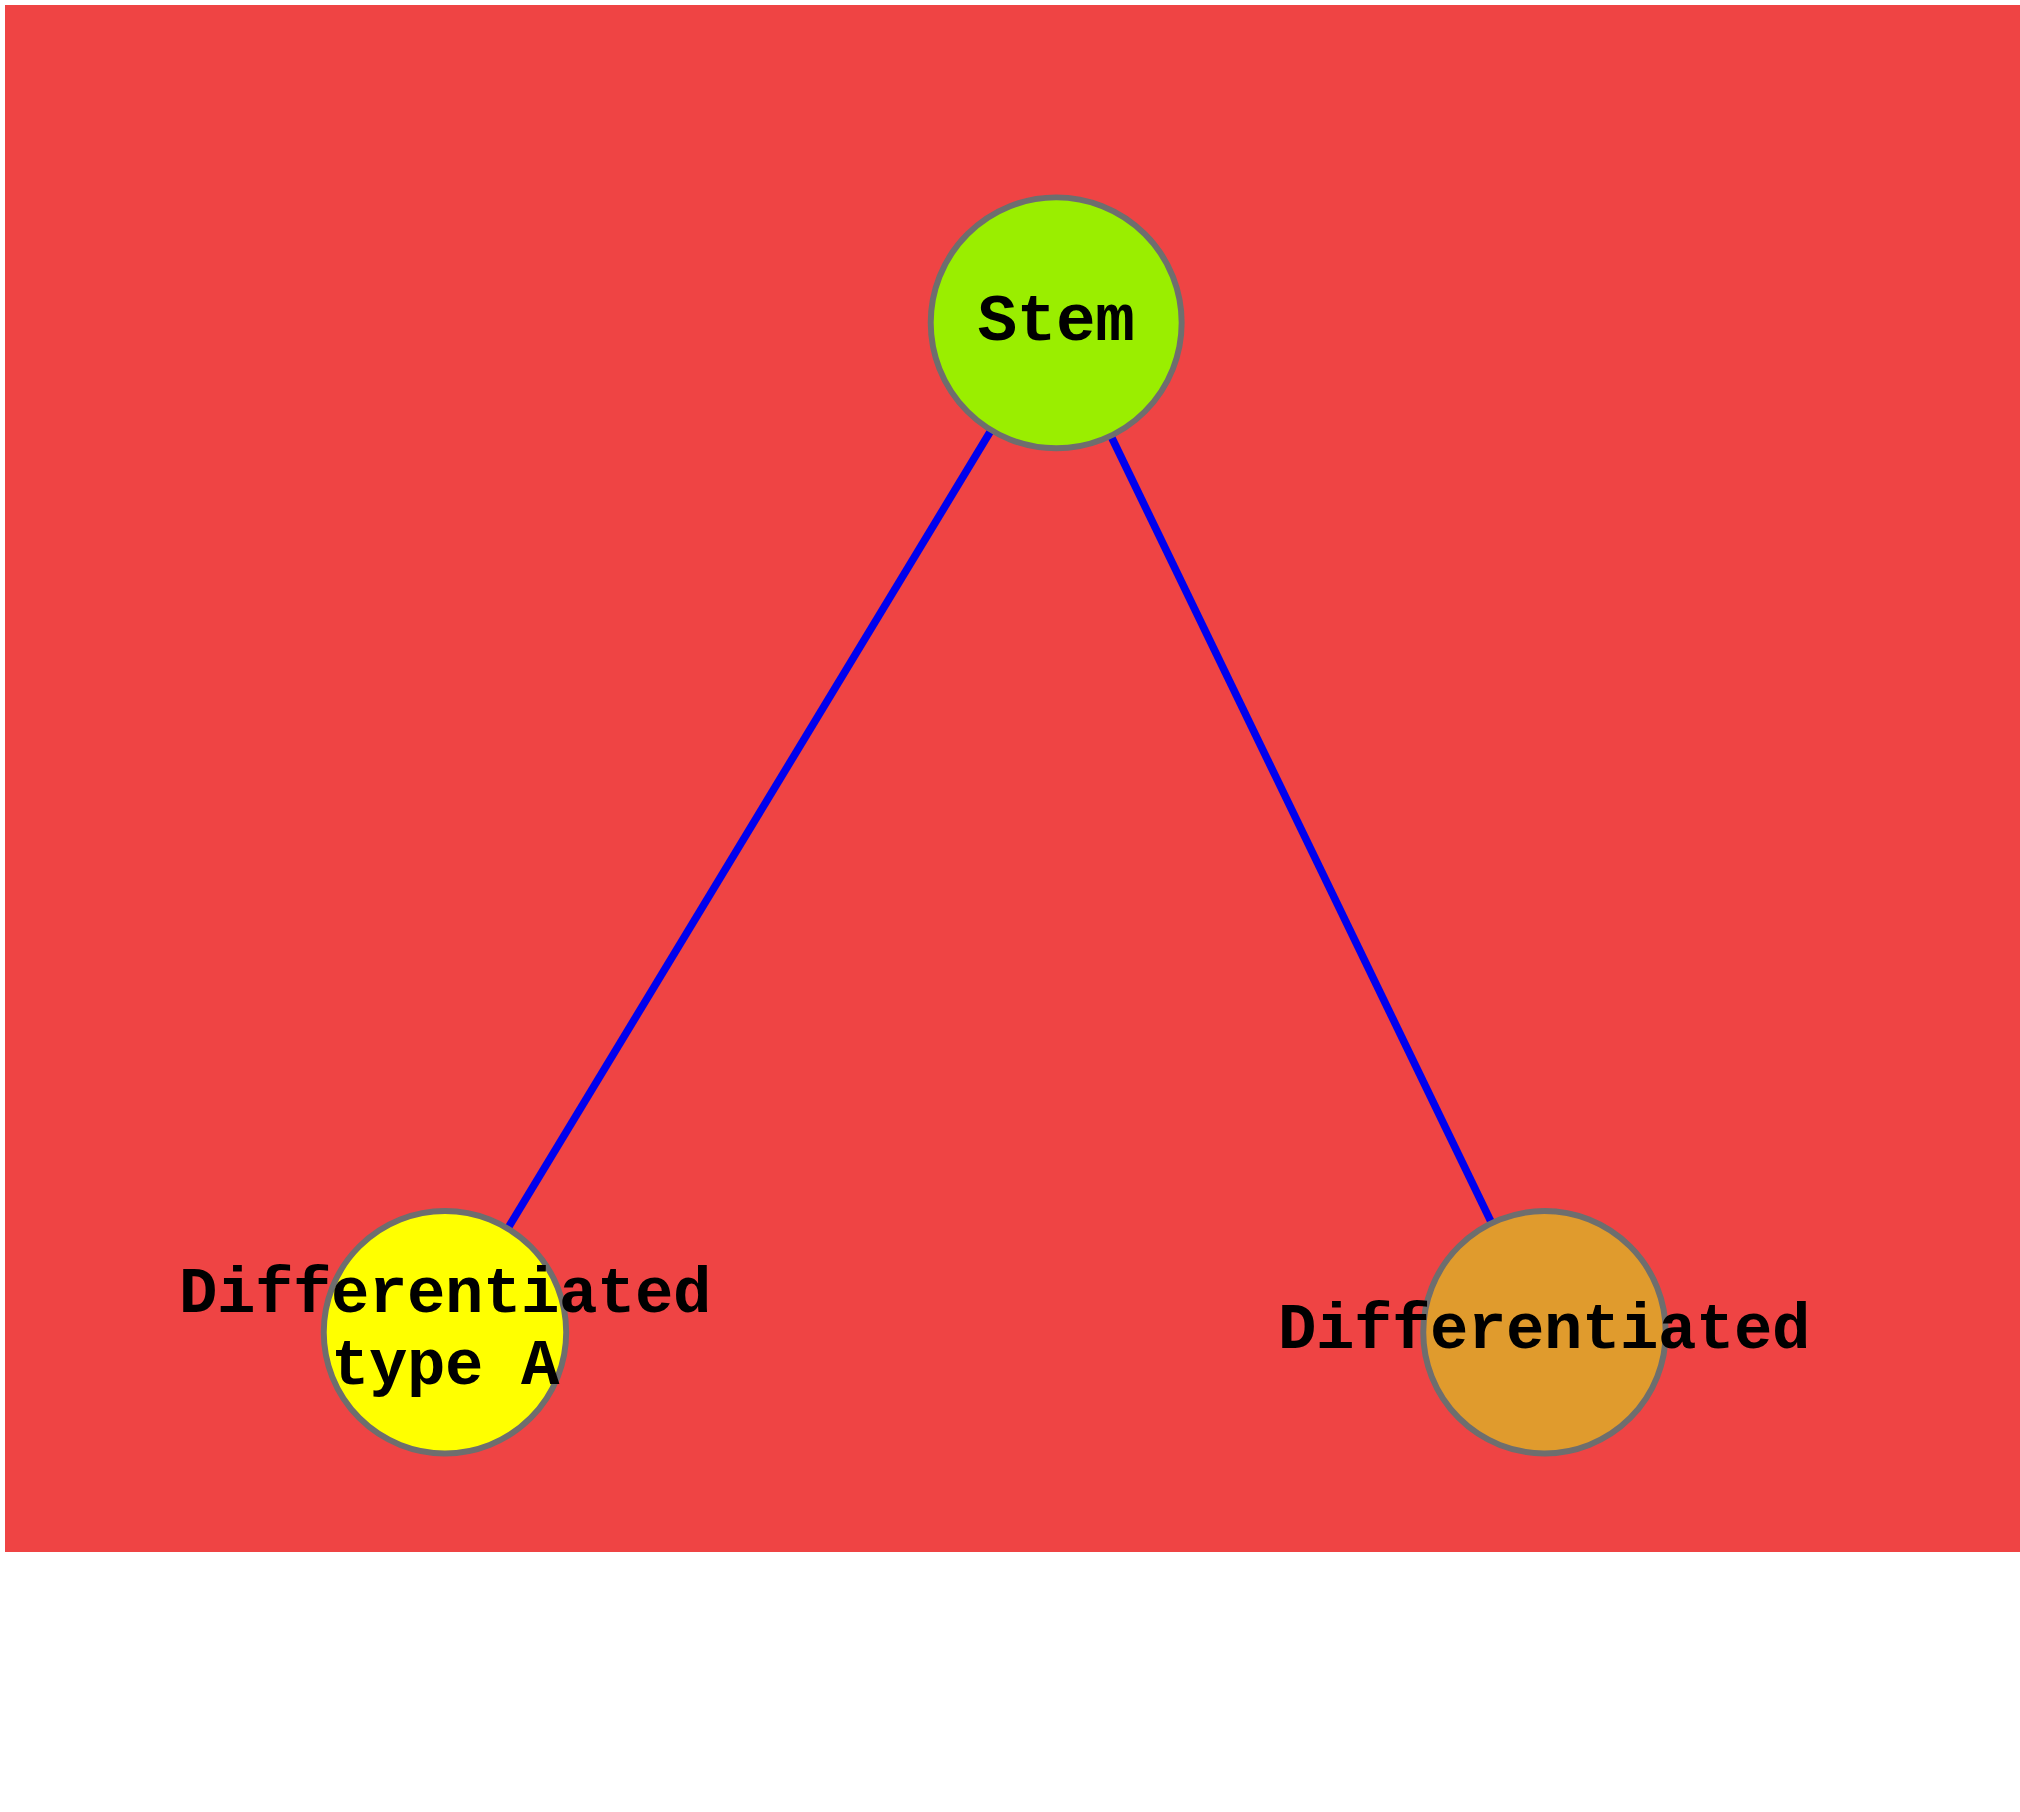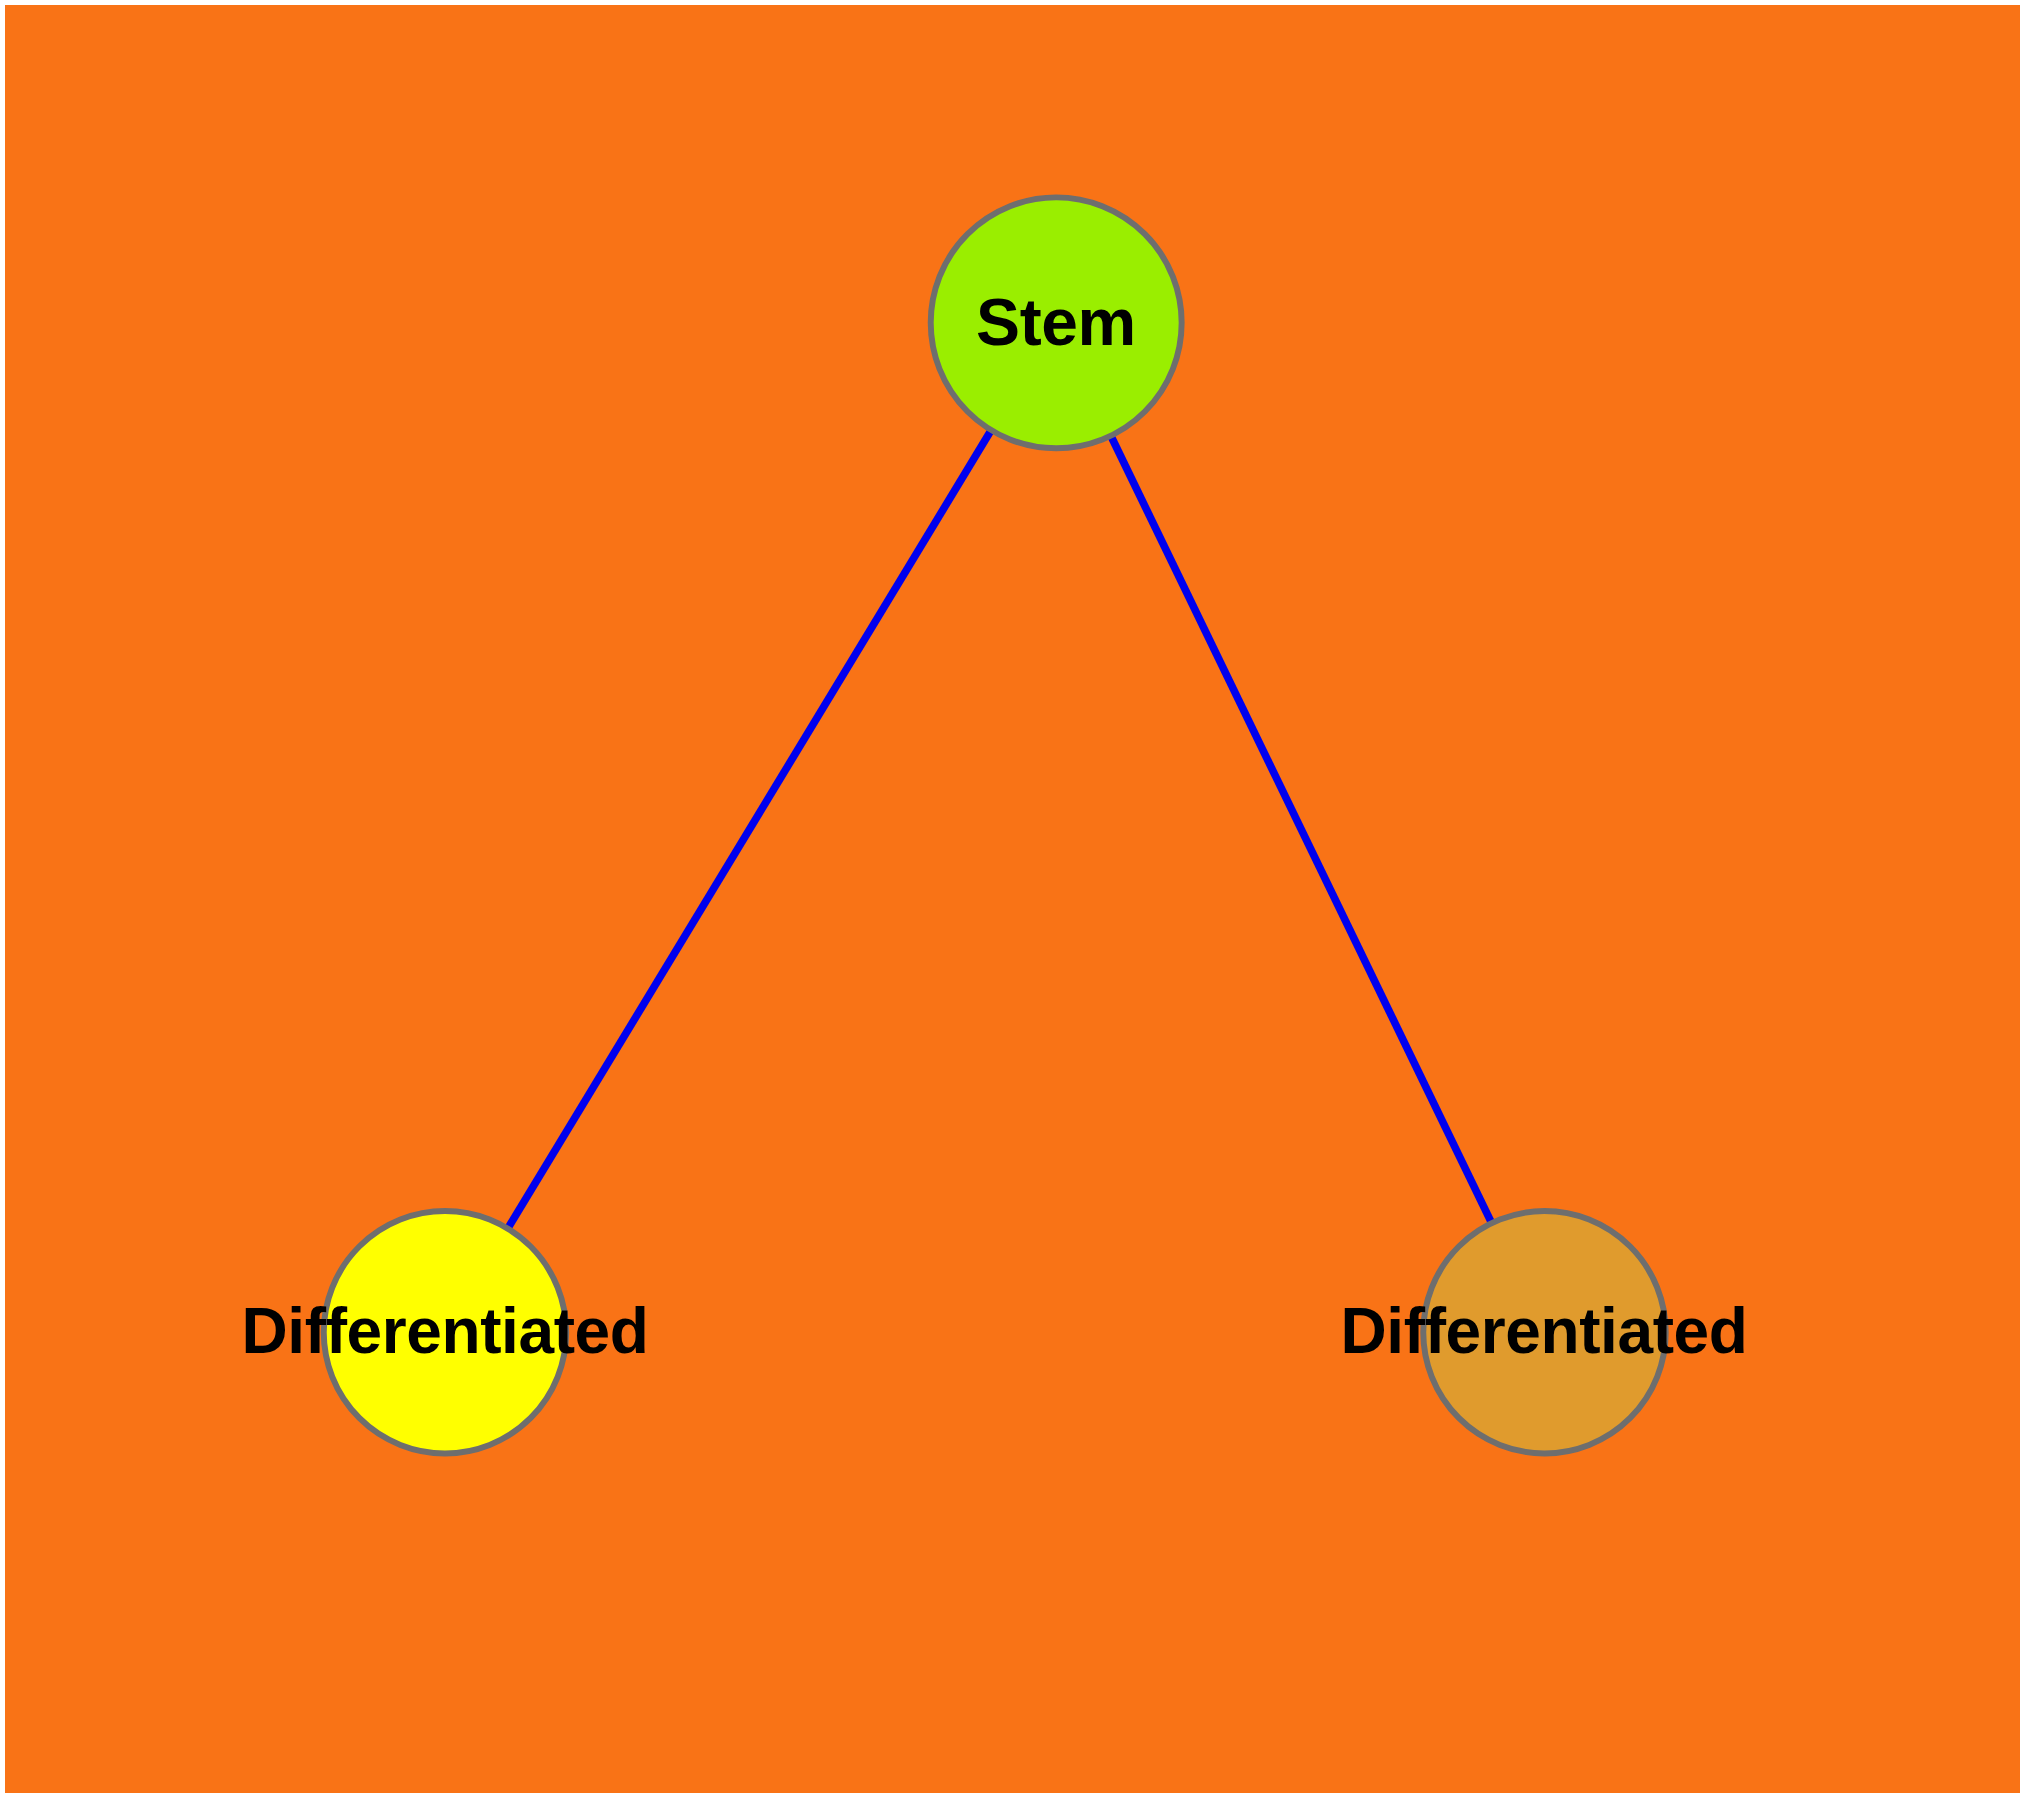--- a/index.html
+++ b/index.html
@@ -4,27 +4,27 @@
 <title>Cell differentiation graph</title>
 <style>
   html, body {
     margin: 0;
     padding: 0;
     background: #ffffff;
   }
   #canvas {
     position: relative;
     width: 2021px;
-    height: 1793px;
-    background: #f97316;
+    height: 1552px;
+    background: #ef4444;
     border-left: 5.1px solid #ffffff;
     border-top: 5.1px solid #ffffff;
     box-sizing: border-box;
     overflow: hidden;
-    font-family: Liberation Sans, sans-serif;
+    font-family: Liberation Mono, monospace;
   }
   #graph-svg {
     position: absolute;
     left: 0;
     top: 0;
     width: 2021px;
     height: 1812px;
   }
   .node-label {
     position: absolute;
@@ -60,20 +60,21 @@
         <circle cx="1816" cy="1566" r="143" fill="#E09B2D" stroke="#6E6E6E" stroke-width="7"></circle>
       </g>
   </svg>
 
   <div id="labels-layer">
       <div class="node-label stem" style="left: 1051px; top: 318px;">
         <div>Stem</div>
       </div>
       <div class="node-label diff" style="left: 440px; top: 1327px;">
         <div>Differentiated</div>
+        <div>type A</div>
       </div>
       <div class="node-label diff" style="left: 1539px; top: 1327px;">
         <div>Differentiated</div>
       </div>
     </div>
 
 </div>
 
 
 </body></html>

